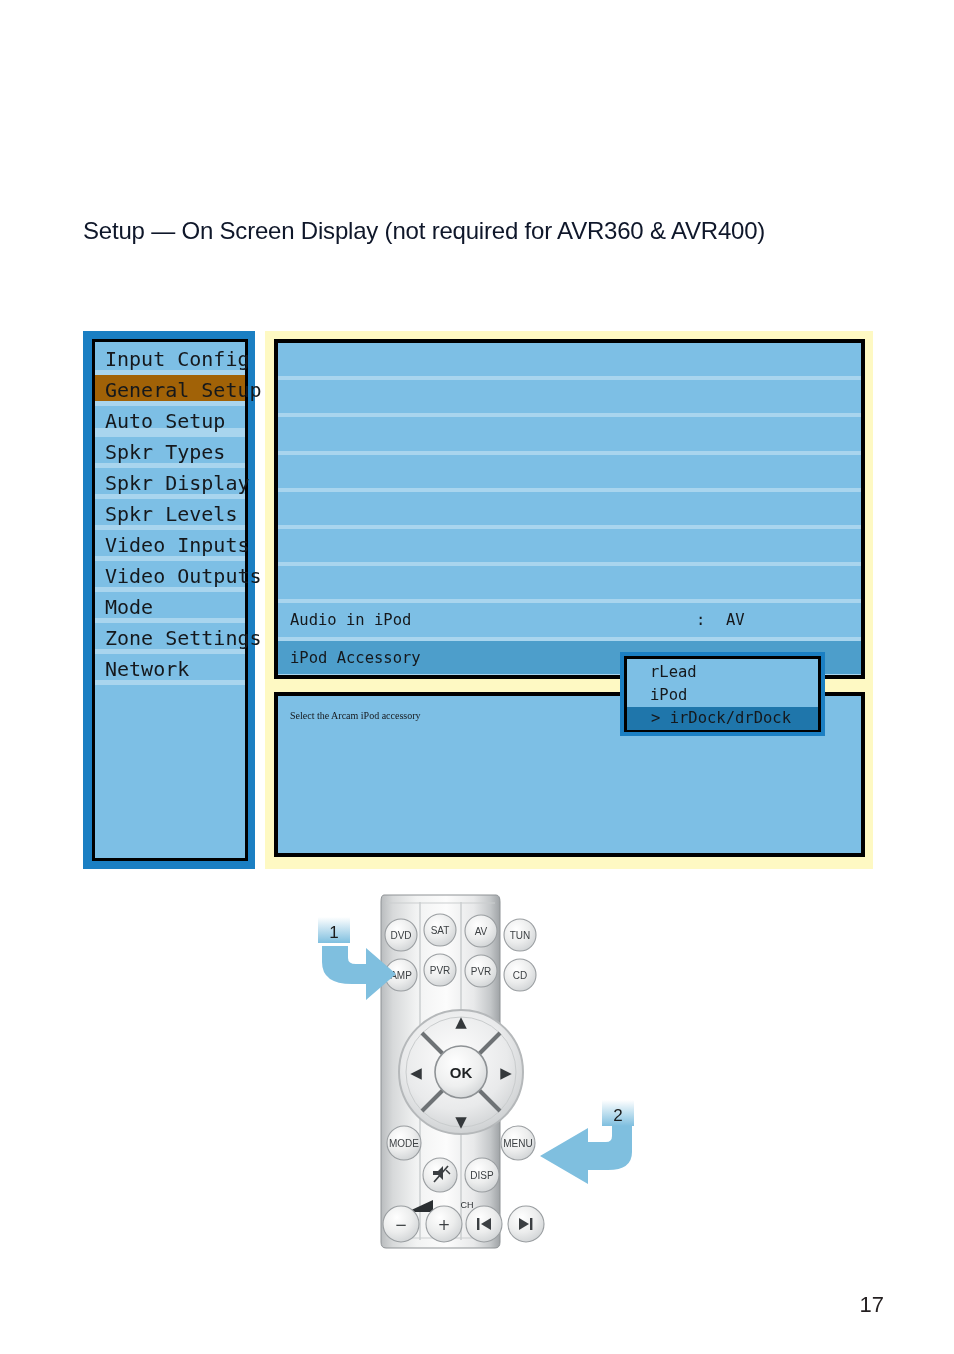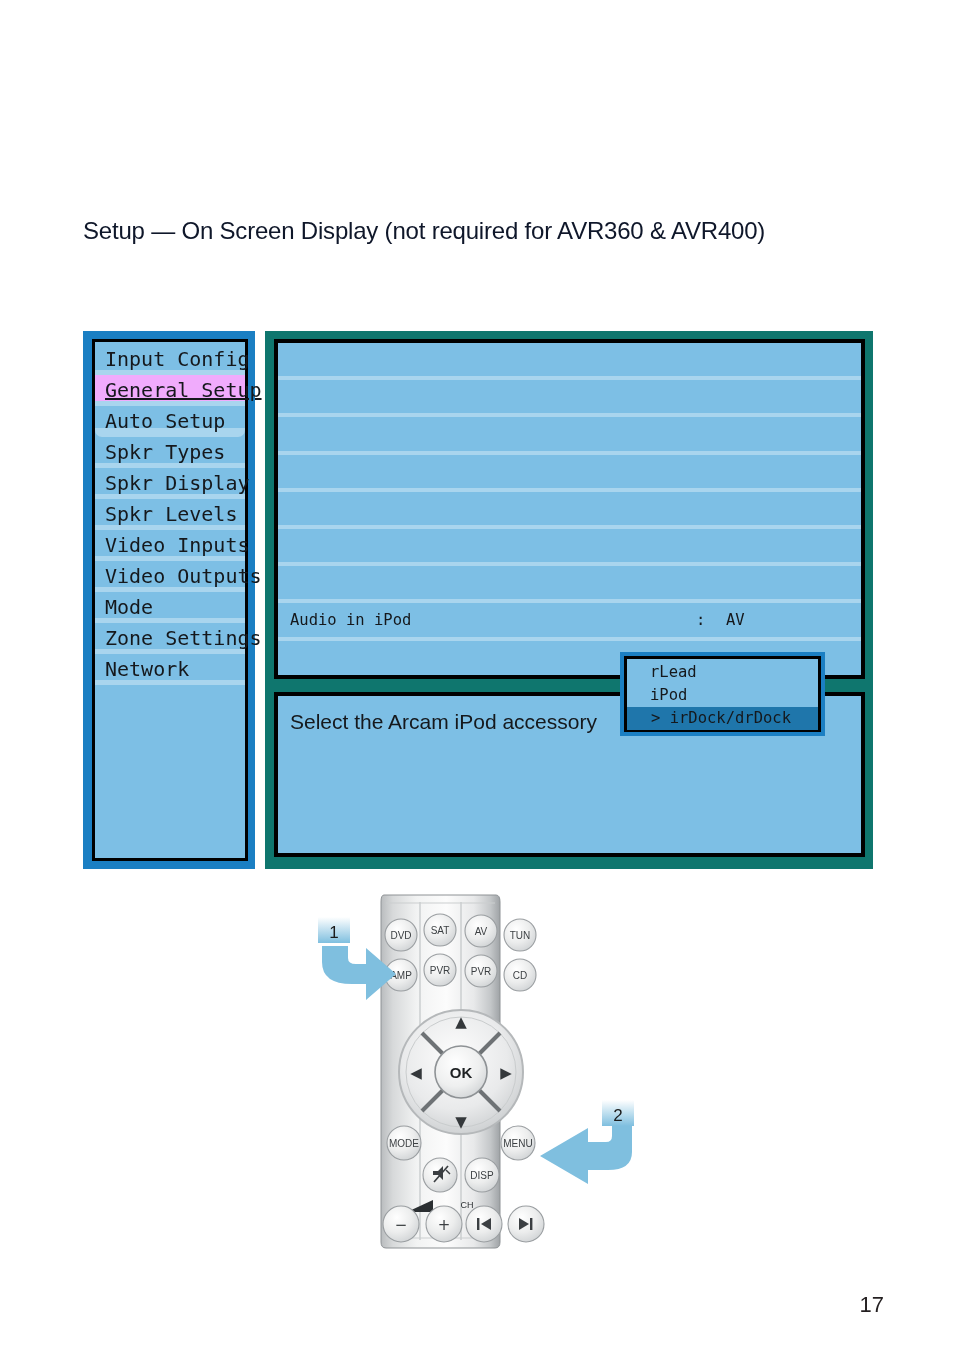--- a/index.html
+++ b/index.html
@@ -63,40 +63,38 @@
     font-family: "DejaVu Sans Mono", monospace;
     font-size: 20px;
     color: #15181c;
     background: #7dbfe5;
     padding-left: 10px;
     border-bottom: 5px solid #a9d5ee;
     box-sizing: border-box;
     white-space: nowrap;
   }
   .menu-item.selected {
-    background: #f0abfc;
-    text-decoration: underline;
+    background: #a16207;
   }
   .menu-item.group-break {
     border-bottom-width: 9px;
-    border-radius: 7px;
   }
   .menu-filler {
     background: #7dbfe5;
     height: 120px;
   }
 
   
   .osd-main {
     position: absolute;
     left: 182px;
     top: 0px;
     width: 608px;
     height: 538px;
-    background: #0f766e;
+    background: #fef9c3;
     box-sizing: border-box;
     padding: 8px 8px 6px 9px;
   }
   .osd-list {
     position: relative;
     height: 340px;
     border: 4px solid #000000;
     background: #7dbfe5;
     box-sizing: border-box;
     overflow: hidden;
@@ -130,22 +128,22 @@
 
   .osd-help-wrap {
     margin-top: 13px;
     height: 165px;
     border: 4px solid #000000;
     background: #7dbfe5;
     box-sizing: border-box;
     padding: 14px 0 0 12px;
   }
   .osd-help-text {
-    font-family: Liberation Sans, sans-serif;
-    font-size: 21px;
+    font-family: Liberation Serif, serif;
+    font-size: 10px;
     color: #15181c;
     white-space: nowrap;
   }
 
   
   .osd-dropdown {
     position: absolute;
     left: 537px;
     top: 321px;
     width: 205px;
@@ -229,20 +227,23 @@
       <div class="osd-row"></div>
       <div class="osd-row"></div>
       <div class="osd-row"></div>
       <div class="osd-row"></div>
       <div class="osd-row"></div>
       <div class="osd-row"></div>
       <div class="osd-row">
         <span>Audio in iPod</span>
         <span class="row-sep">:</span>
         <span class="row-value">AV</span>
+      </div>
+      <div class="osd-row highlight">
+        <span>iPod Accessory</span>
       </div>
     </div>
 
     <div class="osd-help-wrap">
       <div class="osd-help-text">Select the Arcam iPod accessory</div>
     </div>
   </div>
 
   <div class="osd-dropdown">
     <div class="osd-dropdown-inner">

